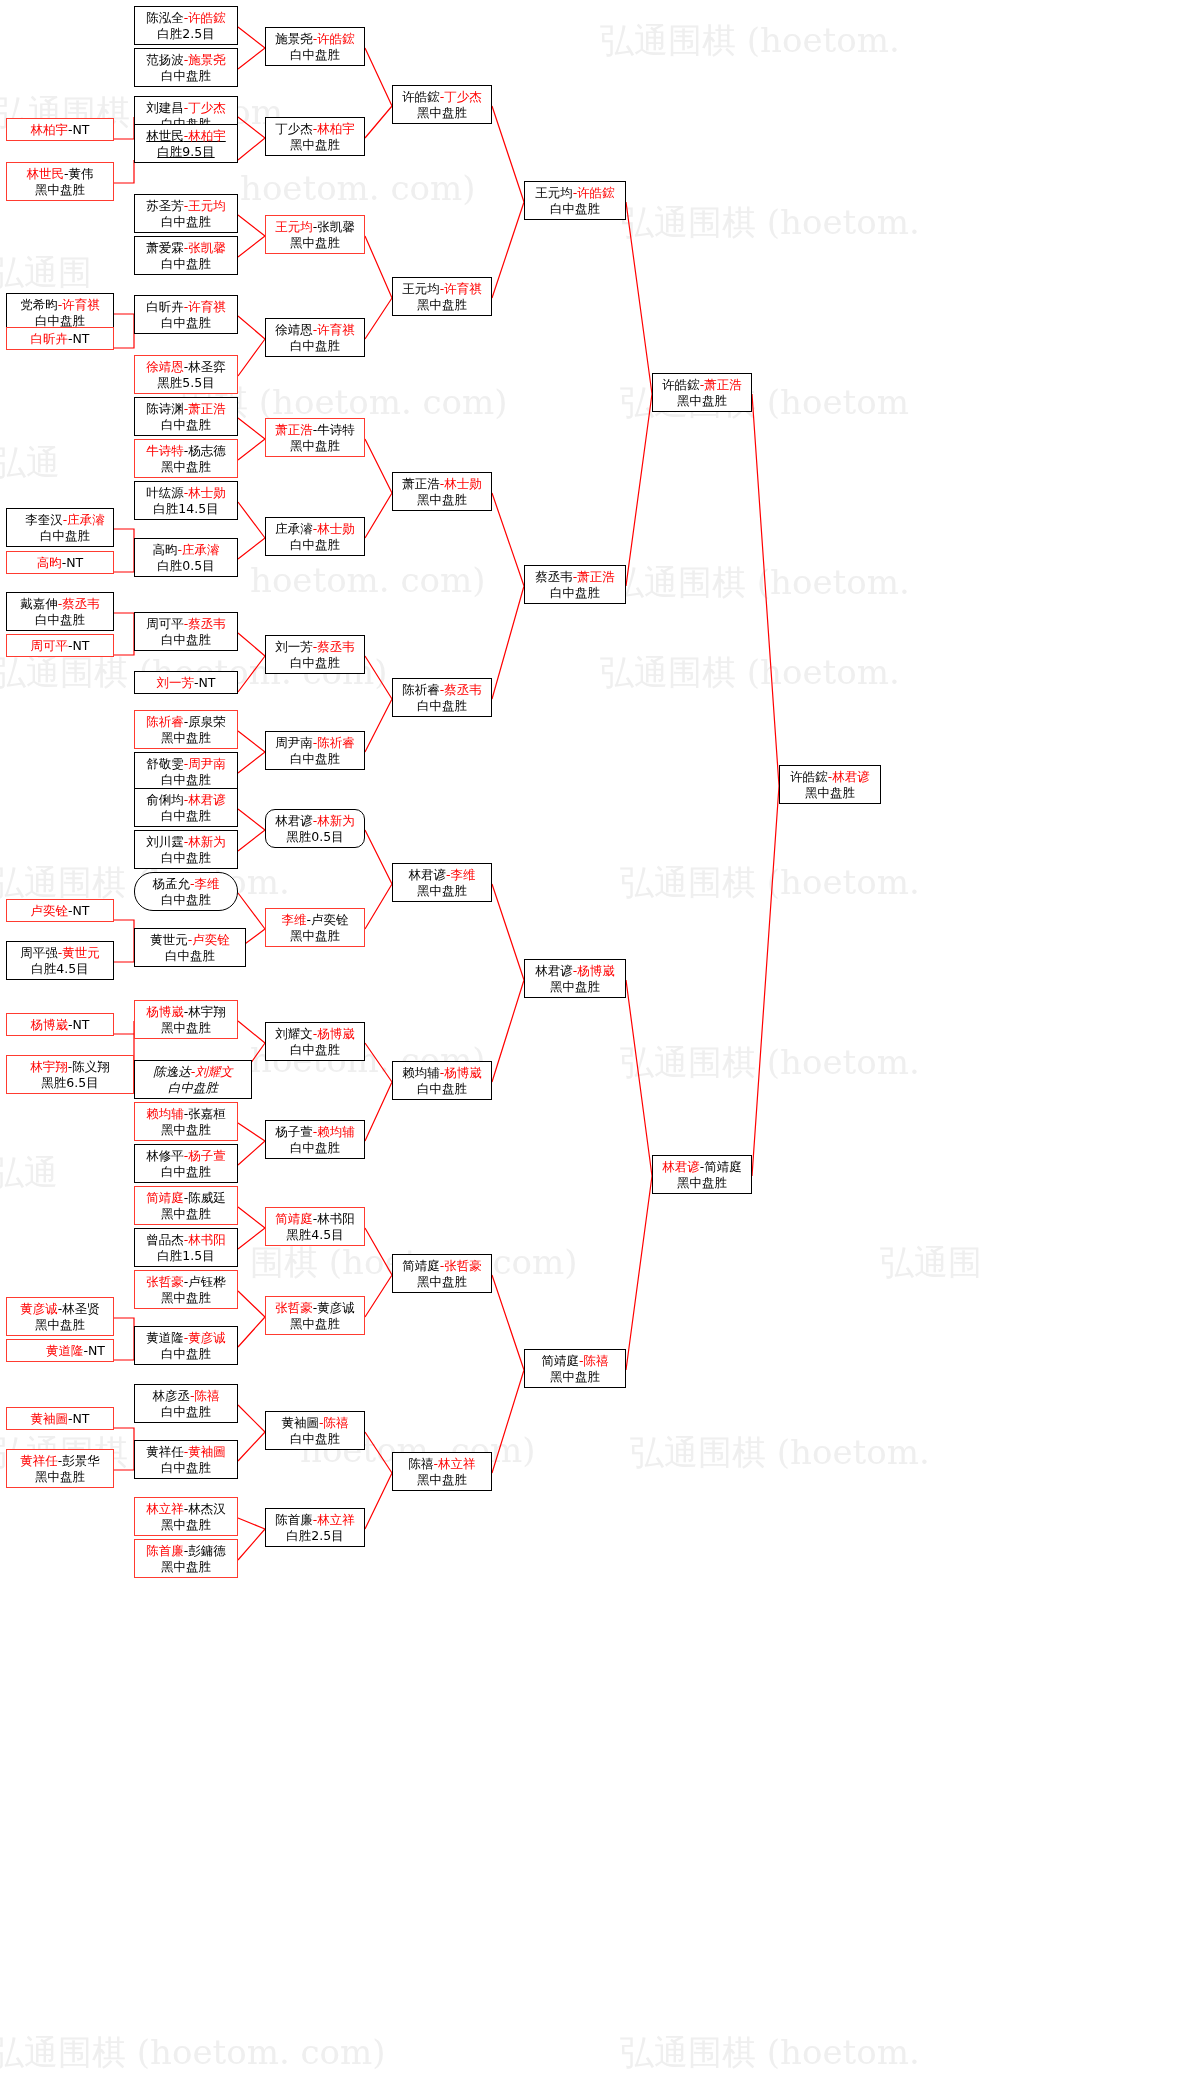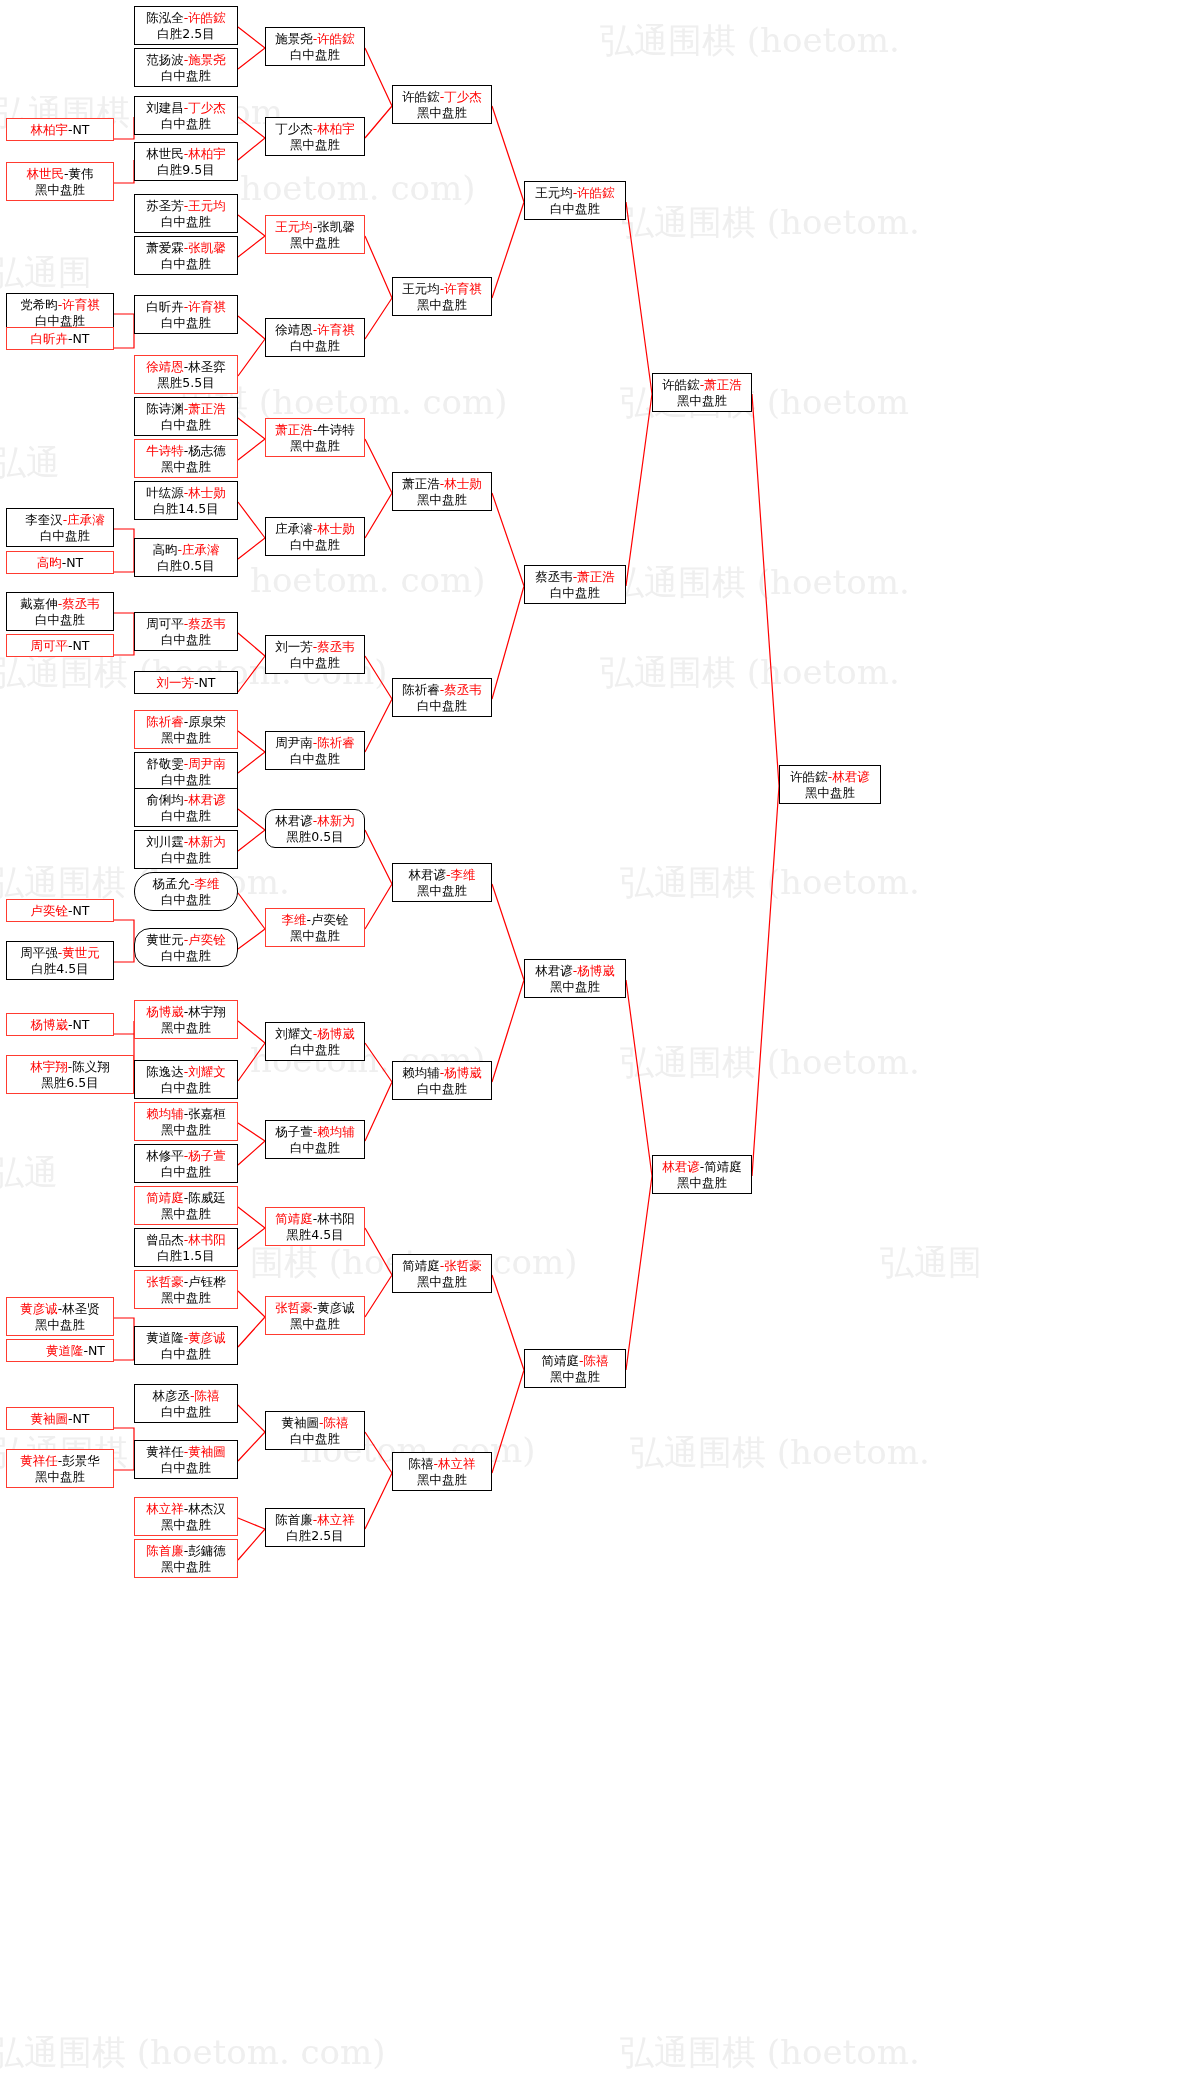--- a/index.html
+++ b/index.html
@@ -130,21 +130,21 @@
         <span class="l2">白胜2.5目</span>
       </div>
       <div class="node" style="left: 134px; top: 48px; width: 104px;">
         <span class="l1"><span>范扬波</span><span class="r">-施景尧</span></span>
         <span class="l2">白中盘胜</span>
       </div>
       <div class="node" style="left: 134px; top: 96px; width: 104px;">
         <span class="l1"><span>刘建昌</span><span class="r">-丁少杰</span></span>
         <span class="l2">白中盘胜</span>
       </div>
-      <div class="node" style="left: 134px; top: 142px; width: 104px;">
+      <div class="node" style="left: 134px; top: 124px; width: 104px; text-decoration: underline;">
         <span class="l1"><span>林世民</span><span class="r">-林柏宇</span></span>
         <span class="l2">白胜9.5目</span>
       </div>
       <div class="node" style="left: 134px; top: 194px; width: 104px;">
         <span class="l1"><span>苏圣芳</span><span class="r">-王元均</span></span>
         <span class="l2">白中盘胜</span>
       </div>
       <div class="node" style="left: 134px; top: 236px; width: 104px;">
         <span class="l1"><span>萧爱霖</span><span class="r">-张凯馨</span></span>
         <span class="l2">白中盘胜</span>
@@ -193,29 +193,29 @@
         <span class="l2">白中盘胜</span>
       </div>
       <div class="node" style="left: 134px; top: 830px; width: 104px;">
         <span class="l1"><span>刘川霆</span><span class="r">-林新为</span></span>
         <span class="l2">白中盘胜</span>
       </div>
       <div class="node" style="left: 134px; top: 872px; width: 104px; border-radius: 19px;">
         <span class="l1"><span>杨孟允</span><span class="r">-李维</span></span>
         <span class="l2">白中盘胜</span>
       </div>
-      <div class="node" style="left: 134px; top: 928px; width: 104px; border-radius: 16px;">
+      <div class="node" style="left: 134px; top: 928px; width: 112px;">
         <span class="l1"><span>黄世元</span><span class="r">-卢奕铨</span></span>
         <span class="l2">白中盘胜</span>
       </div>
       <div class="node red" style="left: 134px; top: 1000px; width: 104px;">
         <span class="l1"><span class="r">杨博崴</span><span>-林宇翔</span></span>
         <span class="l2">黑中盘胜</span>
       </div>
-      <div class="node" style="left: 134px; top: 1060px; width: 104px;">
+      <div class="node" style="left: 134px; top: 1060px; width: 118px; font-style: italic;">
         <span class="l1"><span>陈逸达</span><span class="r">-刘耀文</span></span>
         <span class="l2">白中盘胜</span>
       </div>
       <div class="node red" style="left: 134px; top: 1102px; width: 104px;">
         <span class="l1"><span class="r">赖均辅</span><span>-张嘉桓</span></span>
         <span class="l2">黑中盘胜</span>
       </div>
       <div class="node" style="left: 134px; top: 1144px; width: 104px;">
         <span class="l1"><span>林修平</span><span class="r">-杨子萱</span></span>
         <span class="l2">白中盘胜</span>

